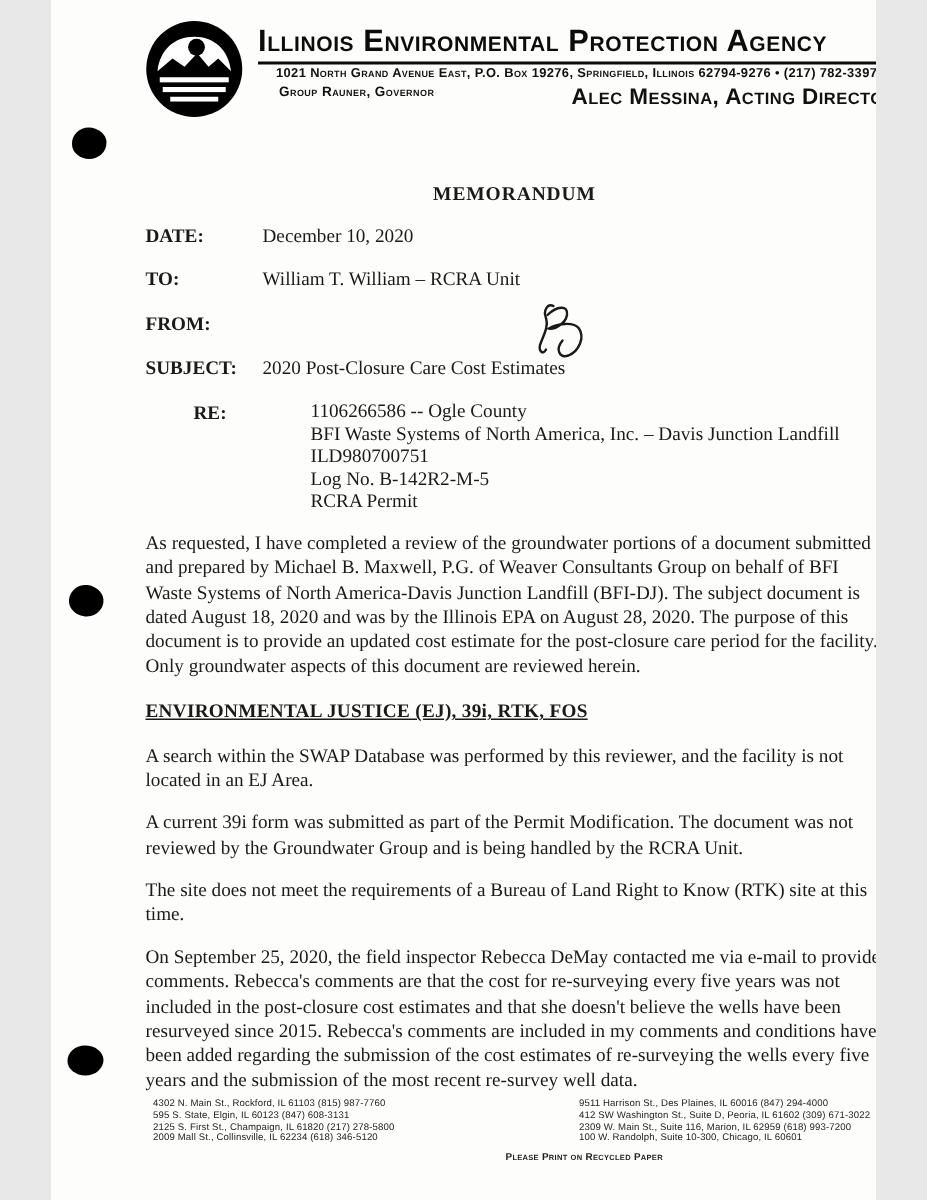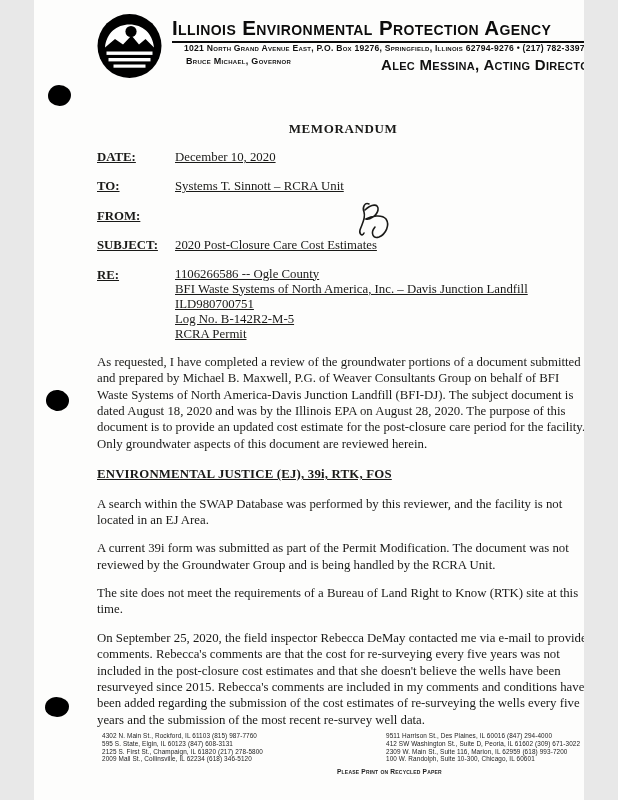--- a/index.html
+++ b/index.html
@@ -83,30 +83,29 @@
   }
   .memo-body {
     position: absolute; left: 63px; top: 149px; width: 496px;
     font-size: 12.8px;
     line-height: 1.28;
   }
   .field-row {
     display: grid;
     grid-template-columns: 78px 1fr;
     margin-bottom: 13px;
-    text-decoration: underline;
   }
   .field-label { font-weight: bold; }
   .field-value { position: relative; }
   .sig {
     position: absolute;
     left: 180px; top: -8px;
     width: 40px; height: 44px;
   }
-  .re-row { margin-bottom: 12px; }
+  .re-row { margin-bottom: 12px; margin-left: 32px; }
   .re-lines div { line-height: 1.18; }
   .para { margin-bottom: 12px; }
   .section-heading {
     font-weight: bold;
     text-decoration: underline;
     margin: 14px 0 13px 0;
     letter-spacing: 0.2px;
   }
 
   
@@ -145,36 +144,36 @@
       <circle cx="32" cy="32" r="32" fill="#000"></circle>
       <path d="M7.5,33.5 C9,19 19,10.5 32,10.5 C45,10.5 55,19 56.5,33.5
                L48,25 L41.5,30.5 L34,21.5 L25.5,30.5 L17.5,25 Z" fill="#fff"></path>
       <circle cx="33.5" cy="17.5" r="5.6" fill="#000"></circle>
       <rect x="9" y="37.5" width="46" height="3.4" fill="#fff"></rect>
       <rect x="11" y="44" width="42" height="3.4" fill="#fff"></rect>
       <rect x="16" y="50.5" width="32" height="3.2" fill="#fff"></rect>
     </svg>
     <div class="head-title">Illinois Environmental Protection Agency</div>
     <div class="head-address">1021 North Grand Avenue East, P.O. Box 19276, Springfield, Illinois 62794-9276 • (217) 782-3397</div>
-    <div class="head-governor">Bruce Michael, Governor</div>
+    <div class="head-governor">Group Rauner, Governor</div>
     <div class="head-director">Alec Messina, Acting Director</div>
   </div>
 
   <div class="memo-title">MEMORANDUM</div>
 
   <div class="memo-body">
 
     <div class="field-row">
       <div class="field-label">DATE:</div>
       <div class="field-value">December 10, 2020</div>
     </div>
 
     <div class="field-row">
       <div class="field-label">TO:</div>
-      <div class="field-value">Systems T. Sinnott – RCRA Unit</div>
+      <div class="field-value">William T. William – RCRA Unit</div>
     </div>
 
     <div class="field-row">
       <div class="field-label">FROM:</div>
       <div class="field-value">
         <svg class="sig" viewBox="0 0 40 44" aria-hidden="true">
           <path d="M14,4 C10,2 7,7 9,12 C11,18 7,24 5,30 C4,34 7,37 9,33" fill="none" stroke="#1a1a18" stroke-width="1.6" stroke-linecap="round"></path>
           <path d="M10,10 C16,4 24,3 23,10 C22,16 14,20 11,19 C16,16 27,14 31,19 C35,25 31,34 24,37 C18,39 15,33 20,27" fill="none" stroke="#1a1a18" stroke-width="1.6" stroke-linecap="round"></path>
         </svg>
       </div>

